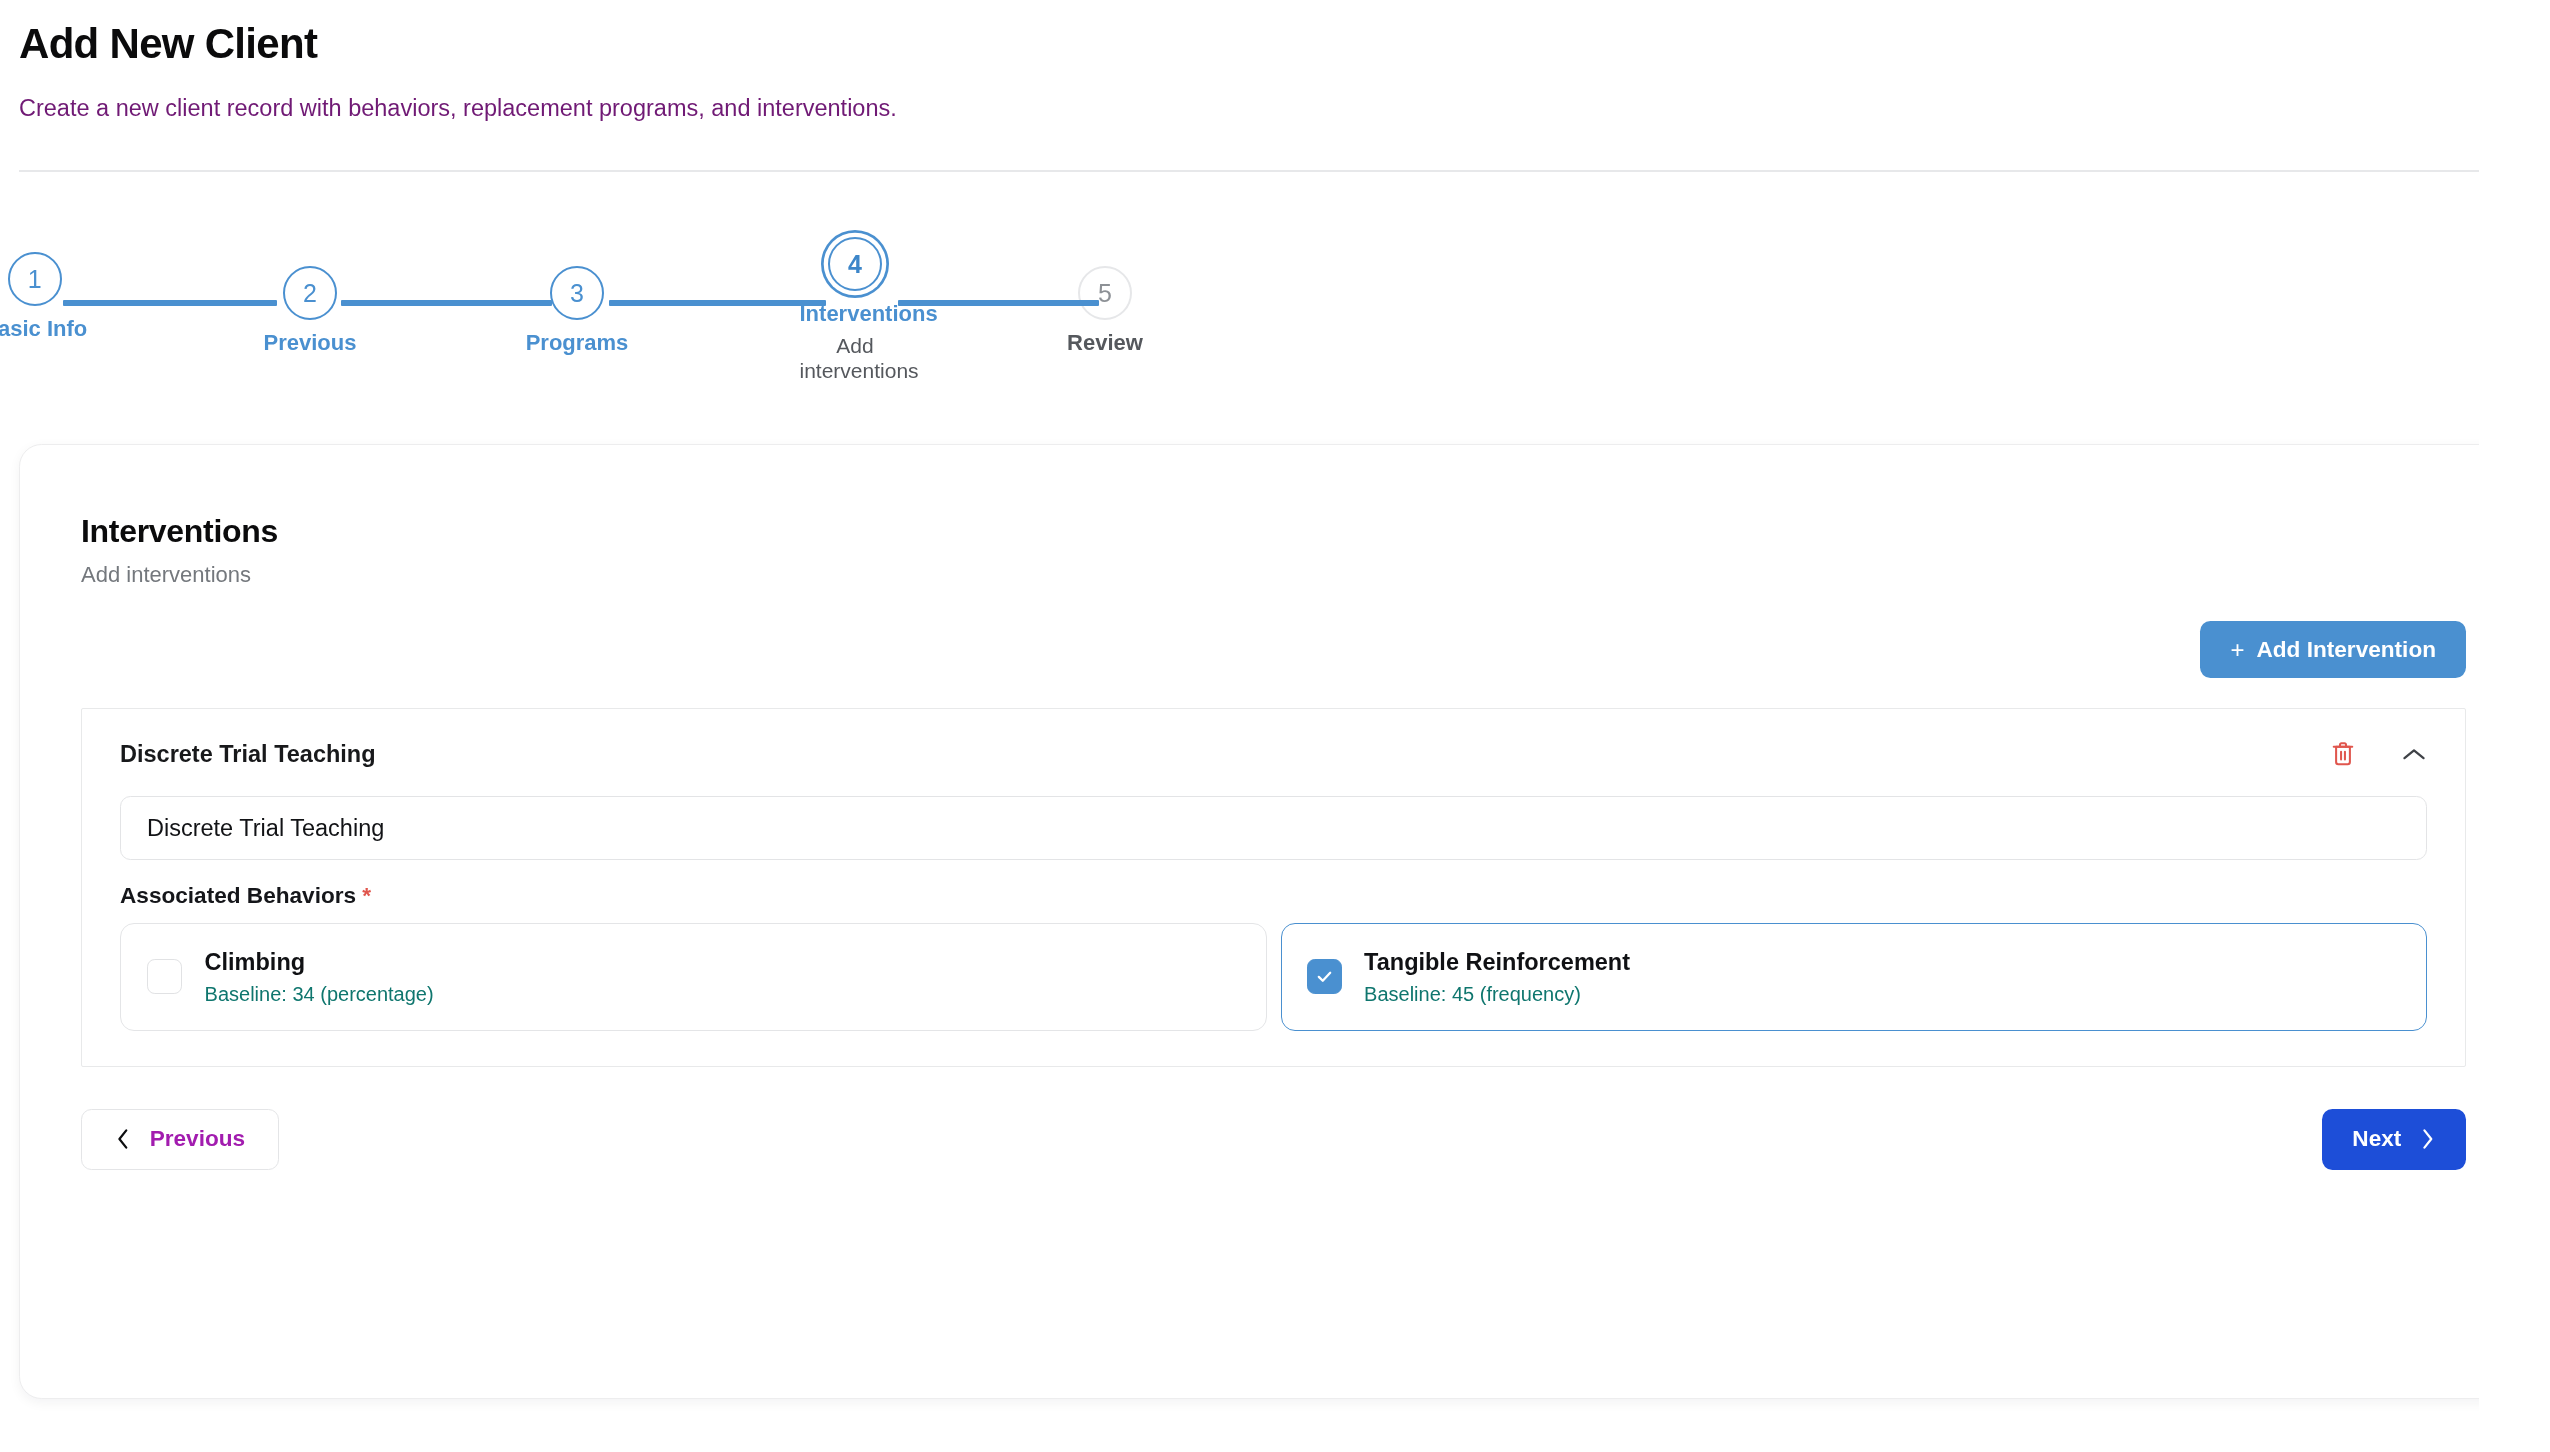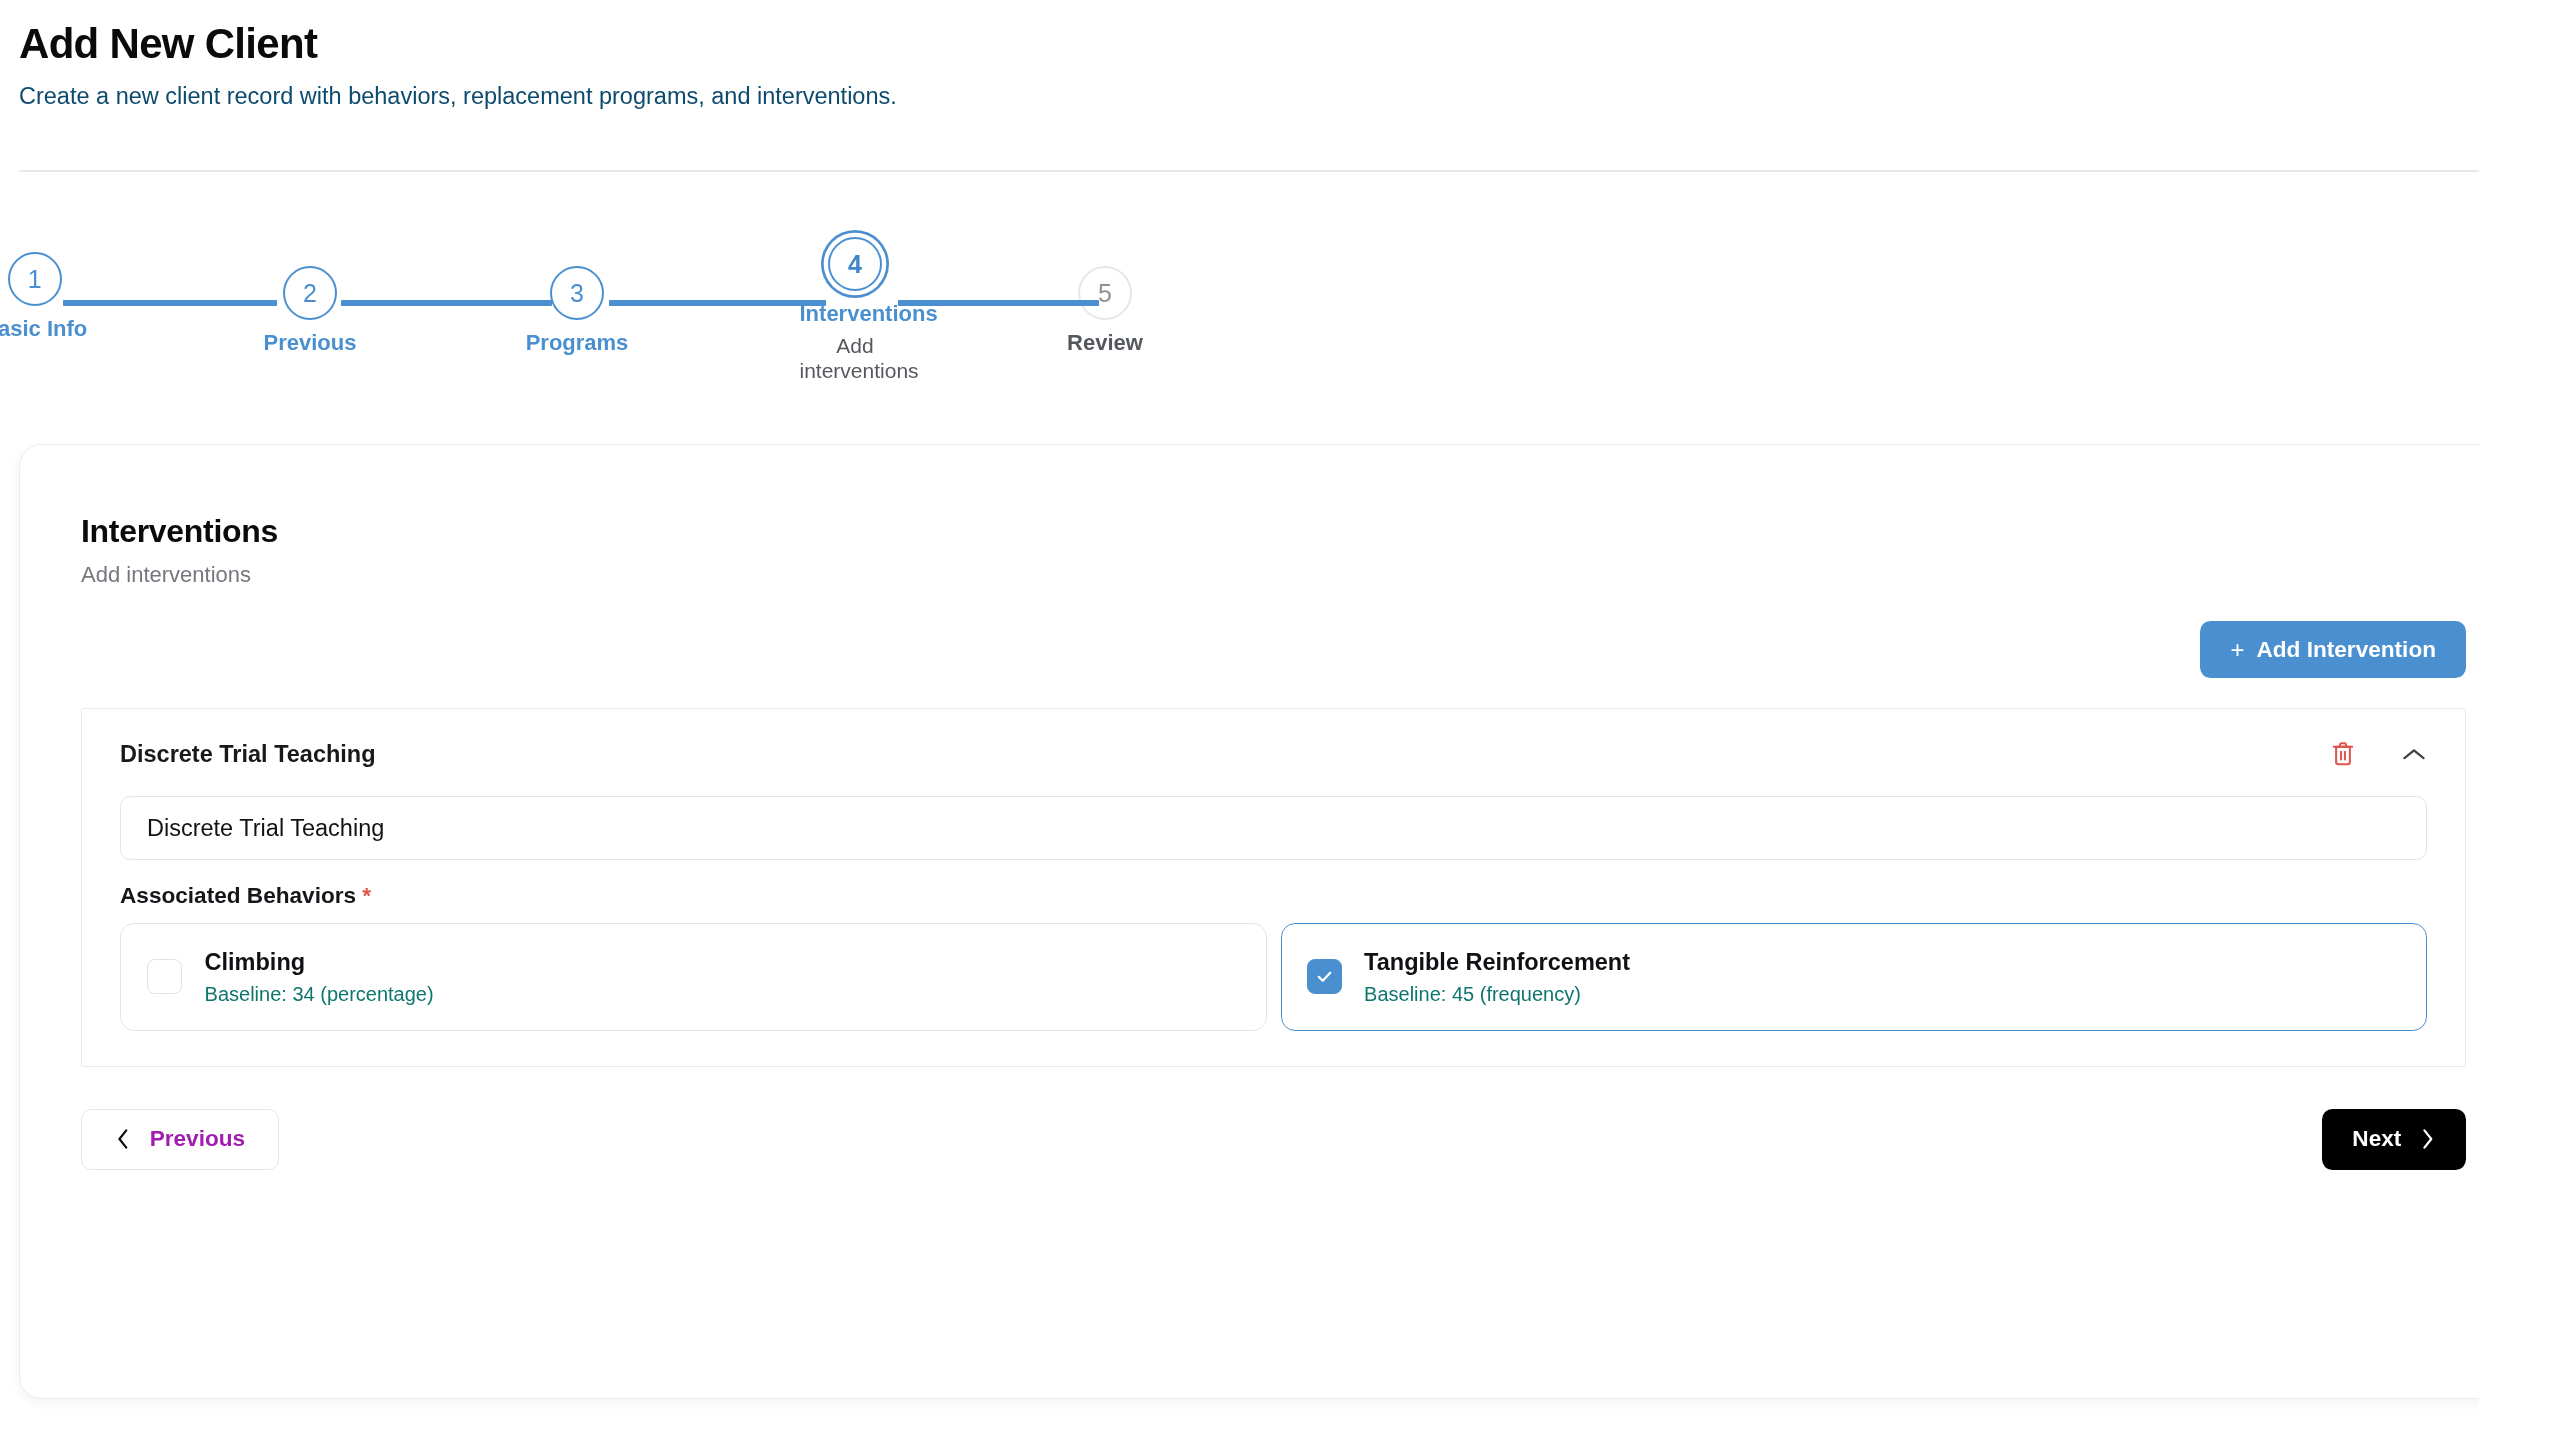--- a/index.html
+++ b/index.html
@@ -29,23 +29,23 @@
     padding-top: 19px;
   }
   .page-title {
     font-size: 42px;
     font-weight: 700;
     letter-spacing: -0.7px;
     color: #0b0b0c;
     line-height: 1.18;
   }
   .page-subtitle {
-    margin-top: 12px;
+    margin-top: 24px;
     font-size: 23.5px;
-    color: #0c4a6e;
+    color: #701a75;
     line-height: 1.3;
   }
   .header-divider {
     position: absolute;
     left: 19px;
     top: 170px;
     width: 2508px;
     height: 1.7px;
     background: #e7e8ea;
   }
@@ -257,21 +257,21 @@
     background: #ffffff;
     border: 0.9px solid #e4e5e7;
     color: #a21caf;
     font-size: 22.6px;
     font-weight: 700;
     padding: 16.5px 33px;
     border-radius: 10.4px;
     gap: 19px;
   }
   .btn-next {
-    background: #000000;
+    background: #1d4ed8;
     color: #ffffff;
     font-size: 22.6px;
     font-weight: 700;
     padding: 17.4px 30px;
     border-radius: 10.4px;
     gap: 19px;
   }
   .chev { display: inline-flex; }
 </style>
 </head>

